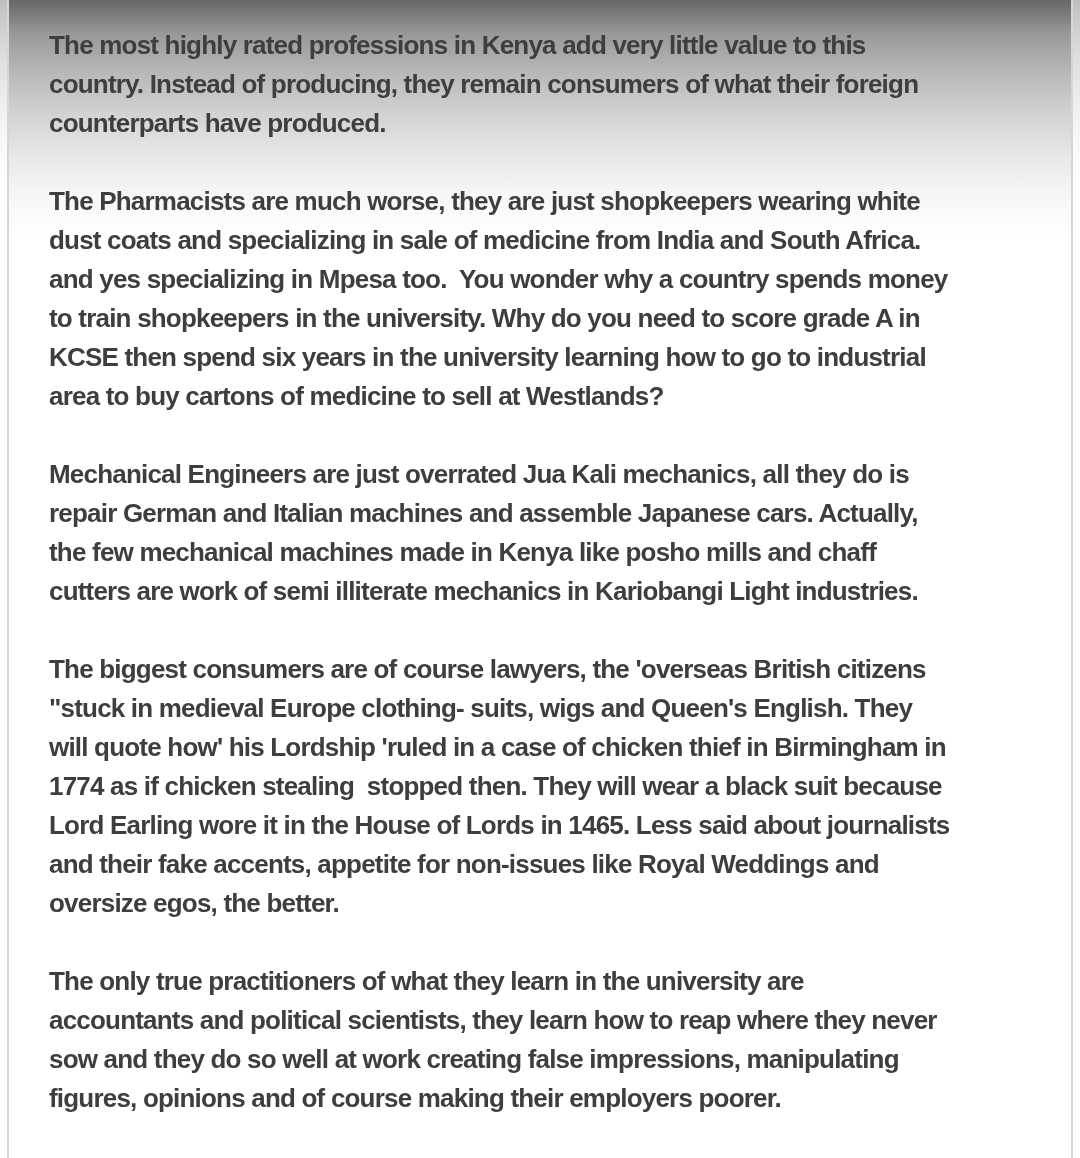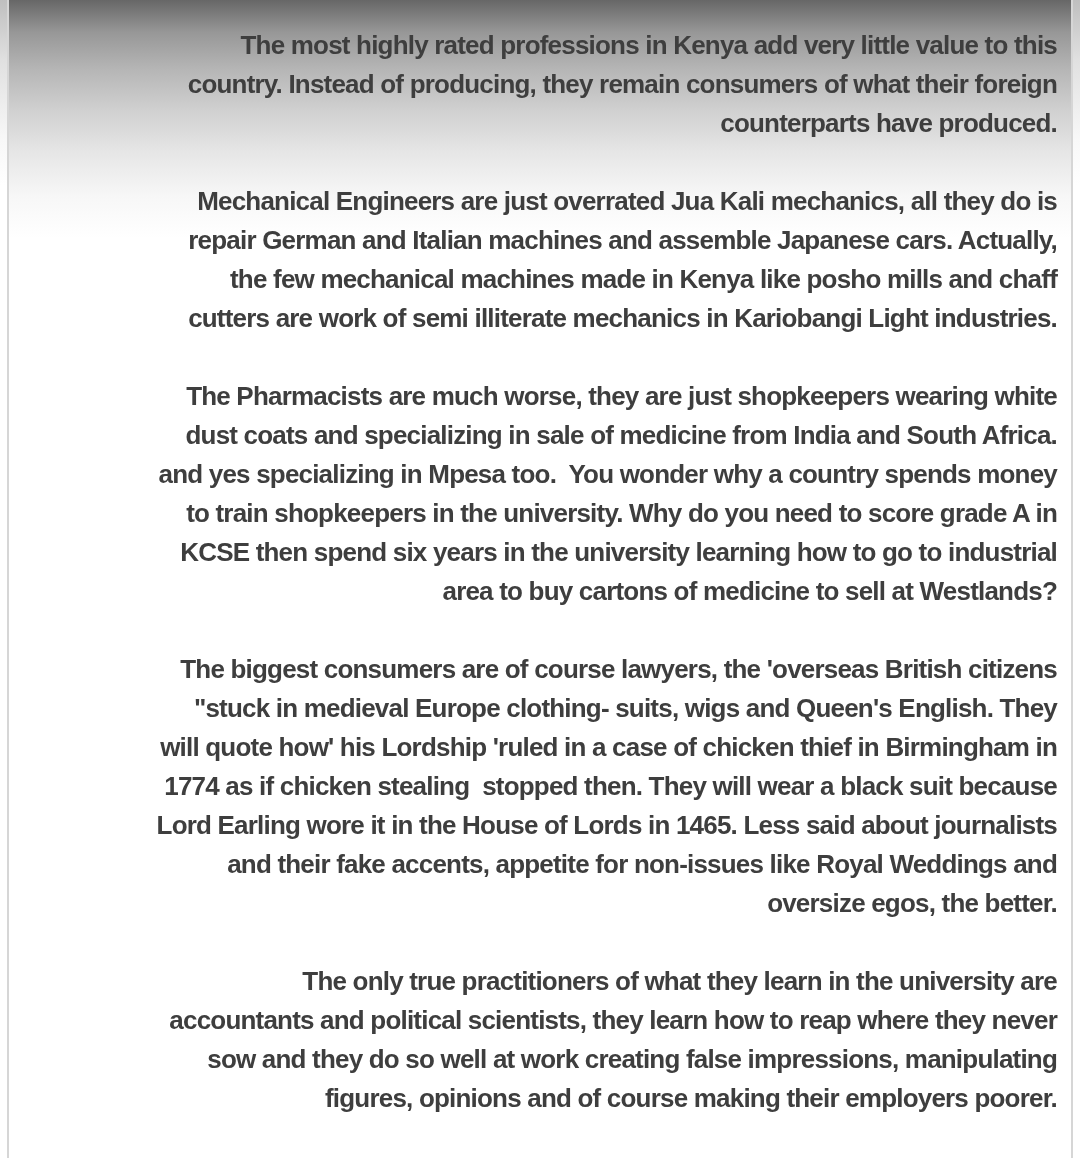--- a/index.html
+++ b/index.html
@@ -38,41 +38,40 @@
     padding: 26px 14px 0 40px;
   }
   .content p {
     margin: 0 0 39px 0;
     font-size: 26px;
     line-height: 39px;
     font-weight: 700;
     letter-spacing: -0.8px;
     color: #3e3e3e;
     white-space: pre; 
-    text-align: right;
   }
 </style>
 </head>
 <body>
 
 <div class="sheet">
   <div class="content">
     <p>The most highly rated professions in Kenya add very little value to this
 country. Instead of producing, they remain consumers of what their foreign
 counterparts have produced.</p>
-    <p>Mechanical Engineers are just overrated Jua Kali mechanics, all they do is
-repair German and Italian machines and assemble Japanese cars. Actually,
-the few mechanical machines made in Kenya like posho mills and chaff
-cutters are work of semi illiterate mechanics in Kariobangi Light industries.</p>
     <p>The Pharmacists are much worse, they are just shopkeepers wearing white
 dust coats and specializing in sale of medicine from India and South Africa.
 and yes specializing in Mpesa too.  You wonder why a country spends money
 to train shopkeepers in the university. Why do you need to score grade A in
 KCSE then spend six years in the university learning how to go to industrial
 area to buy cartons of medicine to sell at Westlands?</p>
+    <p>Mechanical Engineers are just overrated Jua Kali mechanics, all they do is
+repair German and Italian machines and assemble Japanese cars. Actually,
+the few mechanical machines made in Kenya like posho mills and chaff
+cutters are work of semi illiterate mechanics in Kariobangi Light industries.</p>
     <p>The biggest consumers are of course lawyers, the 'overseas British citizens
 "stuck in medieval Europe clothing- suits, wigs and Queen's English. They
 will quote how' his Lordship 'ruled in a case of chicken thief in Birmingham in
 1774 as if chicken stealing  stopped then. They will wear a black suit because
 Lord Earling wore it in the House of Lords in 1465. Less said about journalists
 and their fake accents, appetite for non-issues like Royal Weddings and
 oversize egos, the better.</p>
     <p>The only true practitioners of what they learn in the university are
 accountants and political scientists, they learn how to reap where they never
 sow and they do so well at work creating false impressions, manipulating

